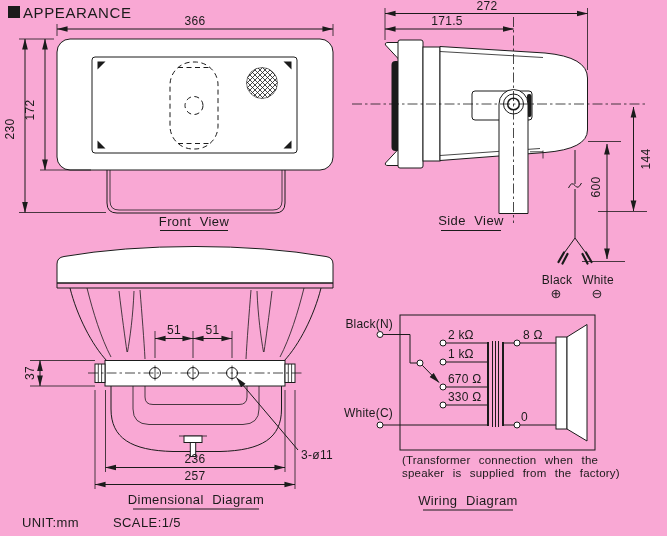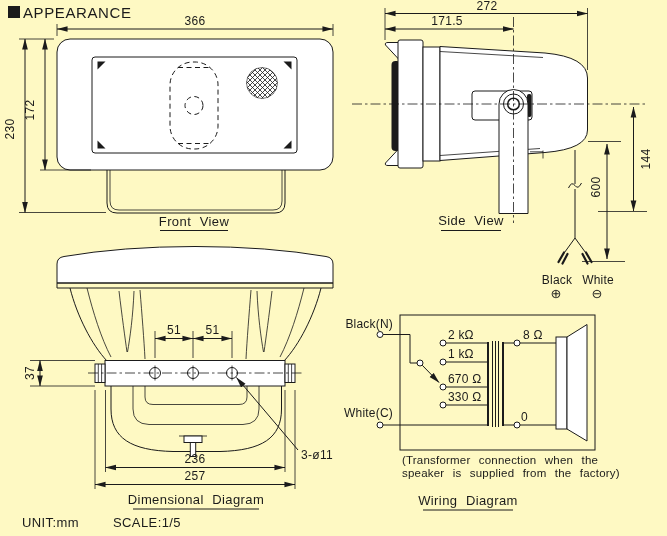--- a/index.html
+++ b/index.html
@@ -1,16 +1,16 @@
 <!DOCTYPE html>
 <html><head>
 <meta charset="utf-8">
 <style>
   html,body{margin:0;padding:0;background:#fff;}
-  #stage{position:relative;width:667px;height:536px;background:#fef9c3;overflow:hidden;text-align:center;}
+  #stage{position:relative;width:667px;height:536px;background:#f9a8d4;overflow:hidden;text-align:center;}
   svg text{font-family:"Liberation Sans","DejaVu Sans",sans-serif;fill:#1b1b1b;}
   .ln{fill:none;stroke:#1b1b1b;stroke-width:1;}
   .fw{fill:#ffffff;stroke:#1b1b1b;stroke-width:1;}
   .fk{fill:#1b1b1b;stroke:none;}
   .dash{stroke-dasharray:5 3.5;}
   .cl{stroke-dasharray:10 3 2.5 3;}
   .dim{marker-start:url(#arr);marker-end:url(#arr);}
   .lead{marker-end:url(#arr);}
   .thin{stroke-width:.8;}
   .thk{stroke-width:2;}

